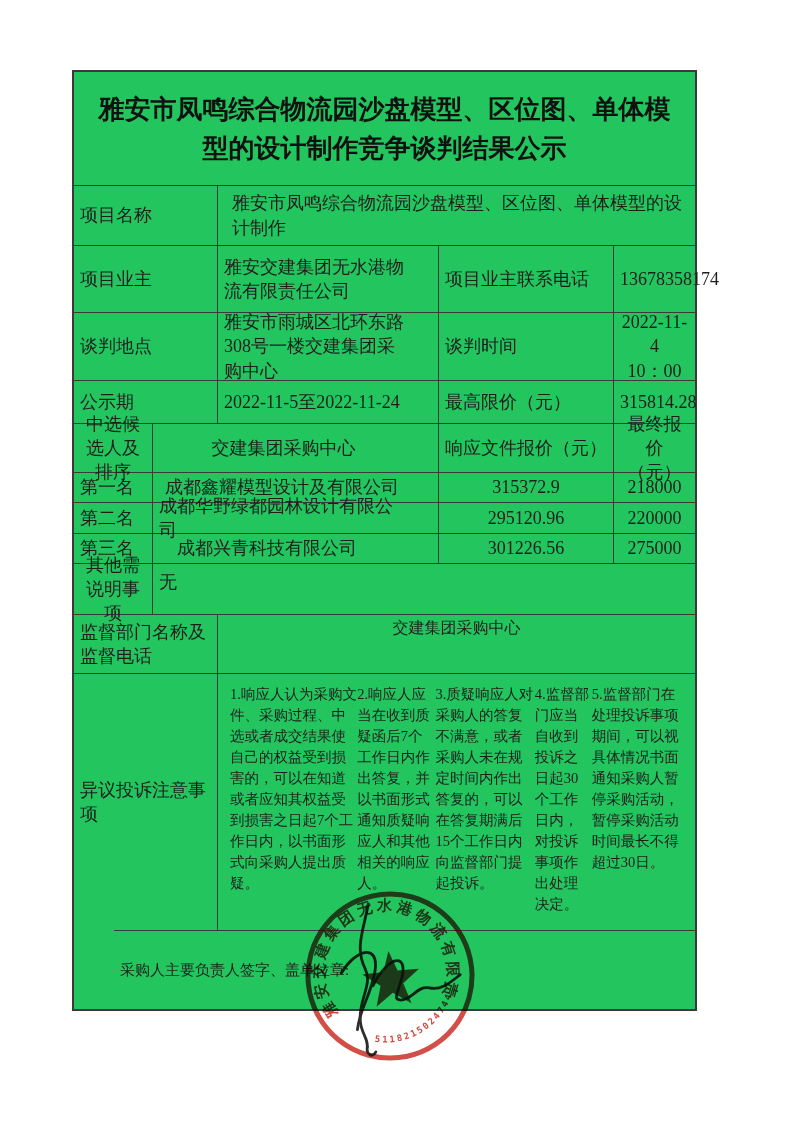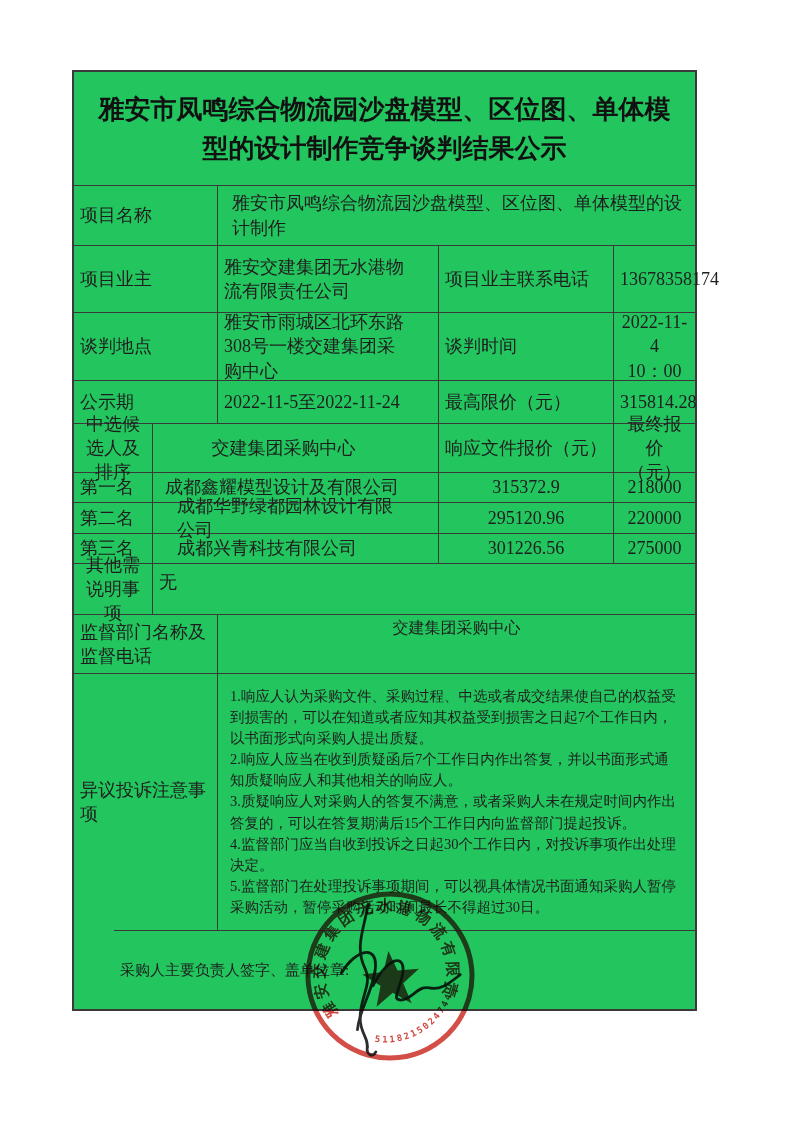--- a/index.html
+++ b/index.html
@@ -44,21 +44,21 @@
     font-weight:700;font-size:26px;line-height:1.5;
     padding:4px 18px;box-sizing:border-box;color:#111;
   }
   .col{display:flex;flex-direction:column;box-sizing:border-box;border-left:1.5px solid #3a3a3a;}
   .subcell{
     display:flex;align-items:center;justify-content:center;
     font-size:16px;box-sizing:border-box;padding:2px 6px;
   }
   .subcell.bt{border-top:1.5px solid #3a3a3a;}
   .notice-cell{
-    flex-direction:column;align-items:flex-start;justify-content:center;
+    flex-direction:row;align-items:flex-start;justify-content:center;
     padding:10px 14px 10px 12px;
     font-size:14.5px;line-height:1.45;
   }
   .notice-cell p{margin:0;}
   .sig-row{position:relative;margin-left:40px;}
   .sig-cell{font-size:15px;padding-left:6px;}
   .stamp{
     position:absolute;left:298px;top:884px;width:184px;height:184px;
     transform:rotate(-6deg);
     mix-blend-mode:multiply;
@@ -114,21 +114,21 @@
 
     <div class="row" style="height:30px">
       <div class="cell c78">第一名</div>
       <div class="cell c262" style="padding-left:12px">成都鑫耀模型设计及有限公司</div>
       <div class="cell c175 center">315372.9</div>
       <div class="cell flex1 center">218000</div>
     </div>
 
     <div class="row" style="height:31px">
       <div class="cell c78">第二名</div>
-      <div class="cell c262" style="padding-left:24px">成都华野绿都园林设计有限公司</div>
+      <div class="cell c262" style="padding-left:6px">成都华野绿都园林设计有限公司</div>
       <div class="cell c175 center">295120.96</div>
       <div class="cell flex1 center">220000</div>
     </div>
 
     <div class="row" style="height:30px">
       <div class="cell c78">第三名</div>
       <div class="cell c262" style="padding-left:24px">成都兴青科技有限公司</div>
       <div class="cell c175 center">301226.56</div>
       <div class="cell flex1 center">275000</div>
     </div>

